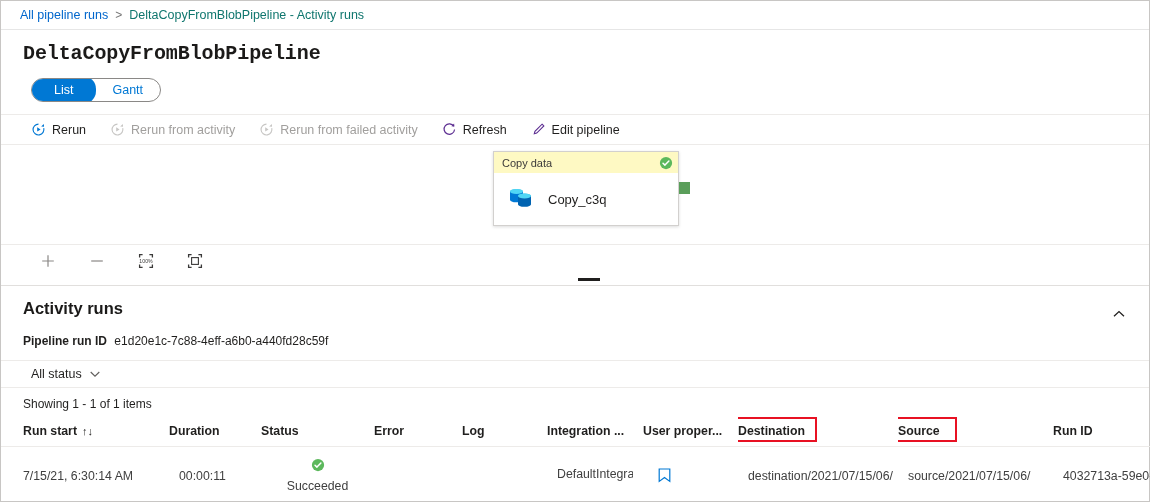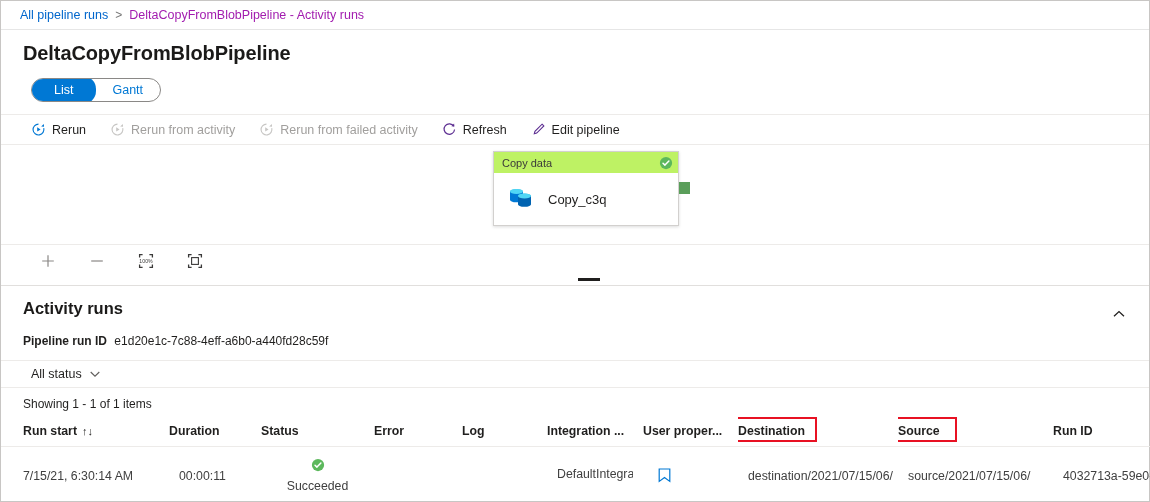--- a/index.html
+++ b/index.html
@@ -13,26 +13,26 @@
   .app { position: relative; width: 1150px; height: 502px; border: 1px solid #c8c6c4; }
 
   
   .breadcrumb {
     height: 29px; display: flex; align-items: center;
     padding-left: 19px; font-size: 12.5px;
     border-bottom: 1px solid #e6e6e6; background: #fff;
   }
   .bc-link { color: #0066cc; cursor: pointer; }
   .bc-sep { color: #767676; margin: 0 7px; font-size: 12px; }
-  .bc-current { color: #a21caf; }
+  .bc-current { color: #0f766e; }
 
   
   .page-title {
     padding: 12px 0 0 22px; font-size: 20px; font-weight: 700;
-    letter-spacing: -0.1px; color: #1b1a19;
+    letter-spacing: -0.1px; color: #1b1a19; font-family: Liberation Mono, monospace;
   }
 
   
   .pill-wrap { padding: 13px 0 0 30px; }
   .pill {
     display: inline-flex; align-items: center;
     border: 1px solid #8a8886; border-radius: 13px;
     height: 24px; overflow: hidden; background: #fff;
   }
   .pill-opt {
@@ -61,21 +61,21 @@
 
   
   .canvas { position: relative; height: 99px; background: #fff; overflow: hidden; }
   .node {
     position: absolute; left: 492px; top: 6px;
     width: 186px; background: #fff;
     border: 1px solid #d2d0ce;
     box-shadow: 0 1px 3px rgba(0,0,0,0.14);
   }
   .node-head {
-    height: 21px; background: #bef264;
+    height: 21px; background: #fef9c3;
     display: flex; align-items: center; justify-content: space-between;
     padding: 0 5px 0 8px; font-size: 11px; color: #3b3a39;
   }
   .node-body { height: 52px; display: flex; align-items: center; padding-left: 14px; gap: 13px; }
   .node-label { font-size: 13px; color: #201f1e; }
   .check-circle { width: 14px; height: 14px; display: block; }
   .node-port {
     position: absolute; left: 678px; top: 37px;
     width: 11px; height: 12px; background: #5a9e5a;
   }

